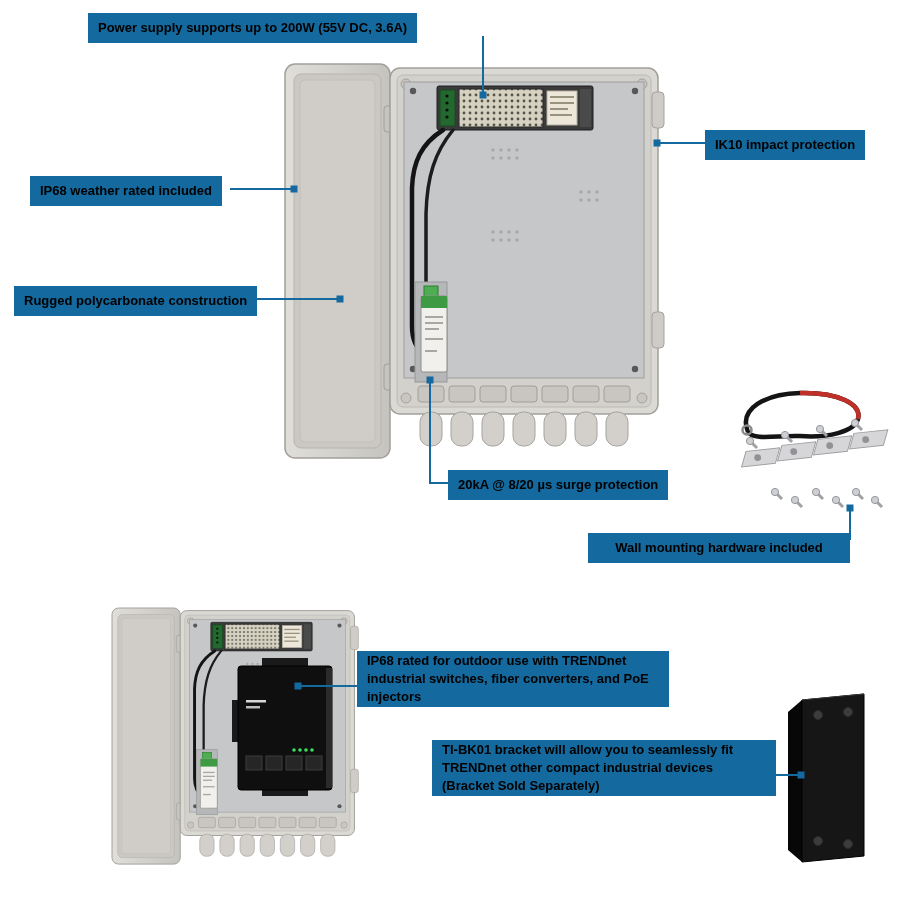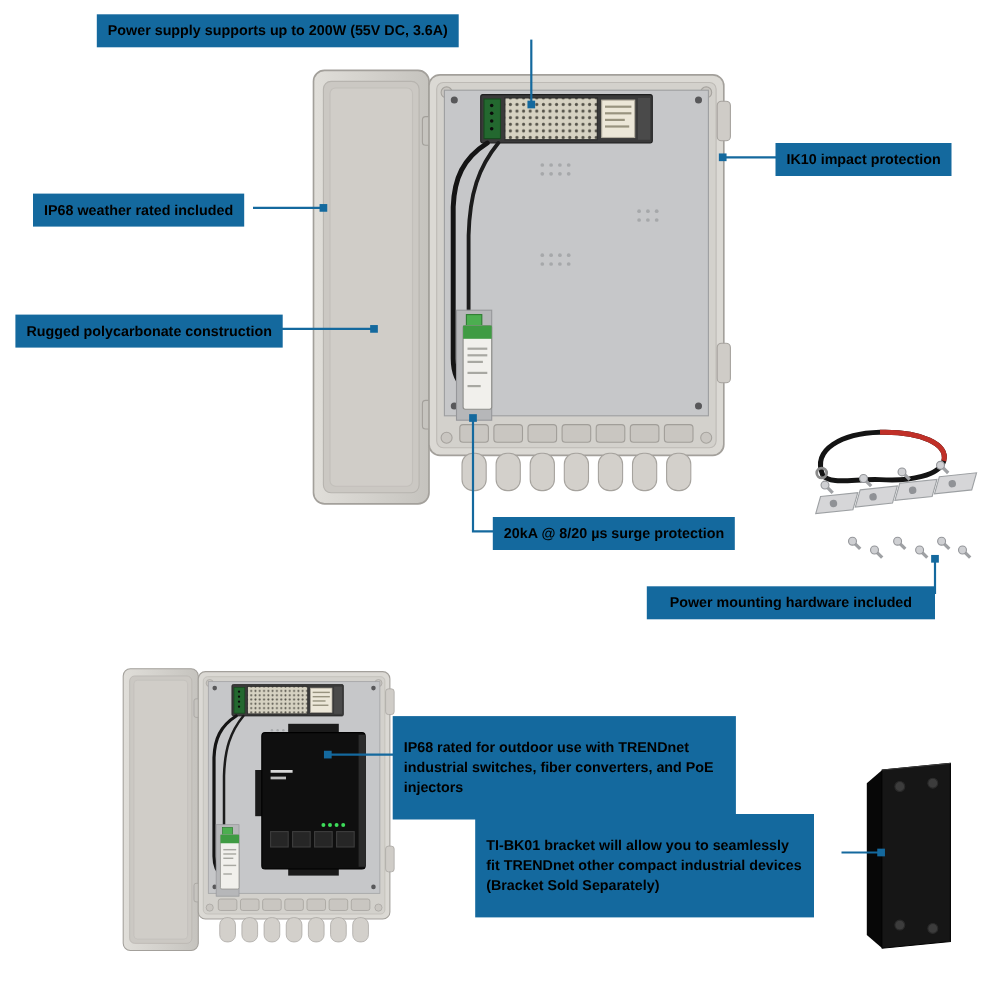--- a/index.html
+++ b/index.html
@@ -10,21 +10,21 @@
     background:var(--page-bg,#ffffff);
   }
   .art { position:absolute; left:0; top:0; }
   .callout {
     position:absolute; z-index:2;
     background:var(--accent,#14699e); color:#000000;
     font-size:13px; font-weight:bold; line-height:1.38;
     padding:6px 10px; white-space:nowrap;
   }
   .callout.center { text-align:center; }
-  .callout.multiline { white-space:normal; padding:20px 10px; }
+  .callout.multiline { white-space:normal; padding:1px 10px; }
   .accent-stroke { stroke:var(--accent,#14699e); stroke-width:2; fill:none; }
   .accent-fill { fill:var(--accent,#14699e); }
 </style>
 </head>
 <body>
 
 <svg class="art" width="900" height="900" viewBox="0 0 900 900">
   <defs>
     <pattern id="psuDots" width="6" height="6" patternUnits="userSpaceOnUse">
       <rect width="6" height="6" fill="#d6d2c2"></rect>
@@ -242,17 +242,17 @@
 <div class="callout center" style="left:88px; top:13px;">Power supply supports up to 200W (55V DC, 3.6A)</div>
 
 <div class="callout center" style="left:705px; top:130px;text-align:center;">IK10 impact protection</div>
 
 <div class="callout center" style="left:30px; top:176px;">IP68 weather rated included</div>
 
 <div class="callout center" style="left:14px; top:286px;">Rugged polycarbonate construction</div>
 
 <div class="callout center" style="left:448px; top:470px;">20kA @ 8/20 µs surge protection</div>
 
-<div class="callout center" style="left:588px; top:533px; width:262px;">Power mounting hardware included</div>
+<div class="callout center" style="left:588px; top:533px; width:262px;">Wall mounting hardware included</div>
 
 <div class="callout multiline" style="left:357px; top:651px; width:312px;">IP68 rated for outdoor use with TRENDnet industrial switches, fiber converters, and PoE injectors</div>
 
-<div class="callout multiline" style="left:432px; top:740px; width:308px;">TI-BK01 bracket will allow you to seamlessly fit TRENDnet other compact industrial devices (Bracket Sold Separately)</div>
+<div class="callout multiline" style="left:432px; top:740px; width:344px;">TI-BK01 bracket will allow you to seamlessly fit TRENDnet other compact industrial devices (Bracket Sold Separately)</div>
 
 </body></html>

